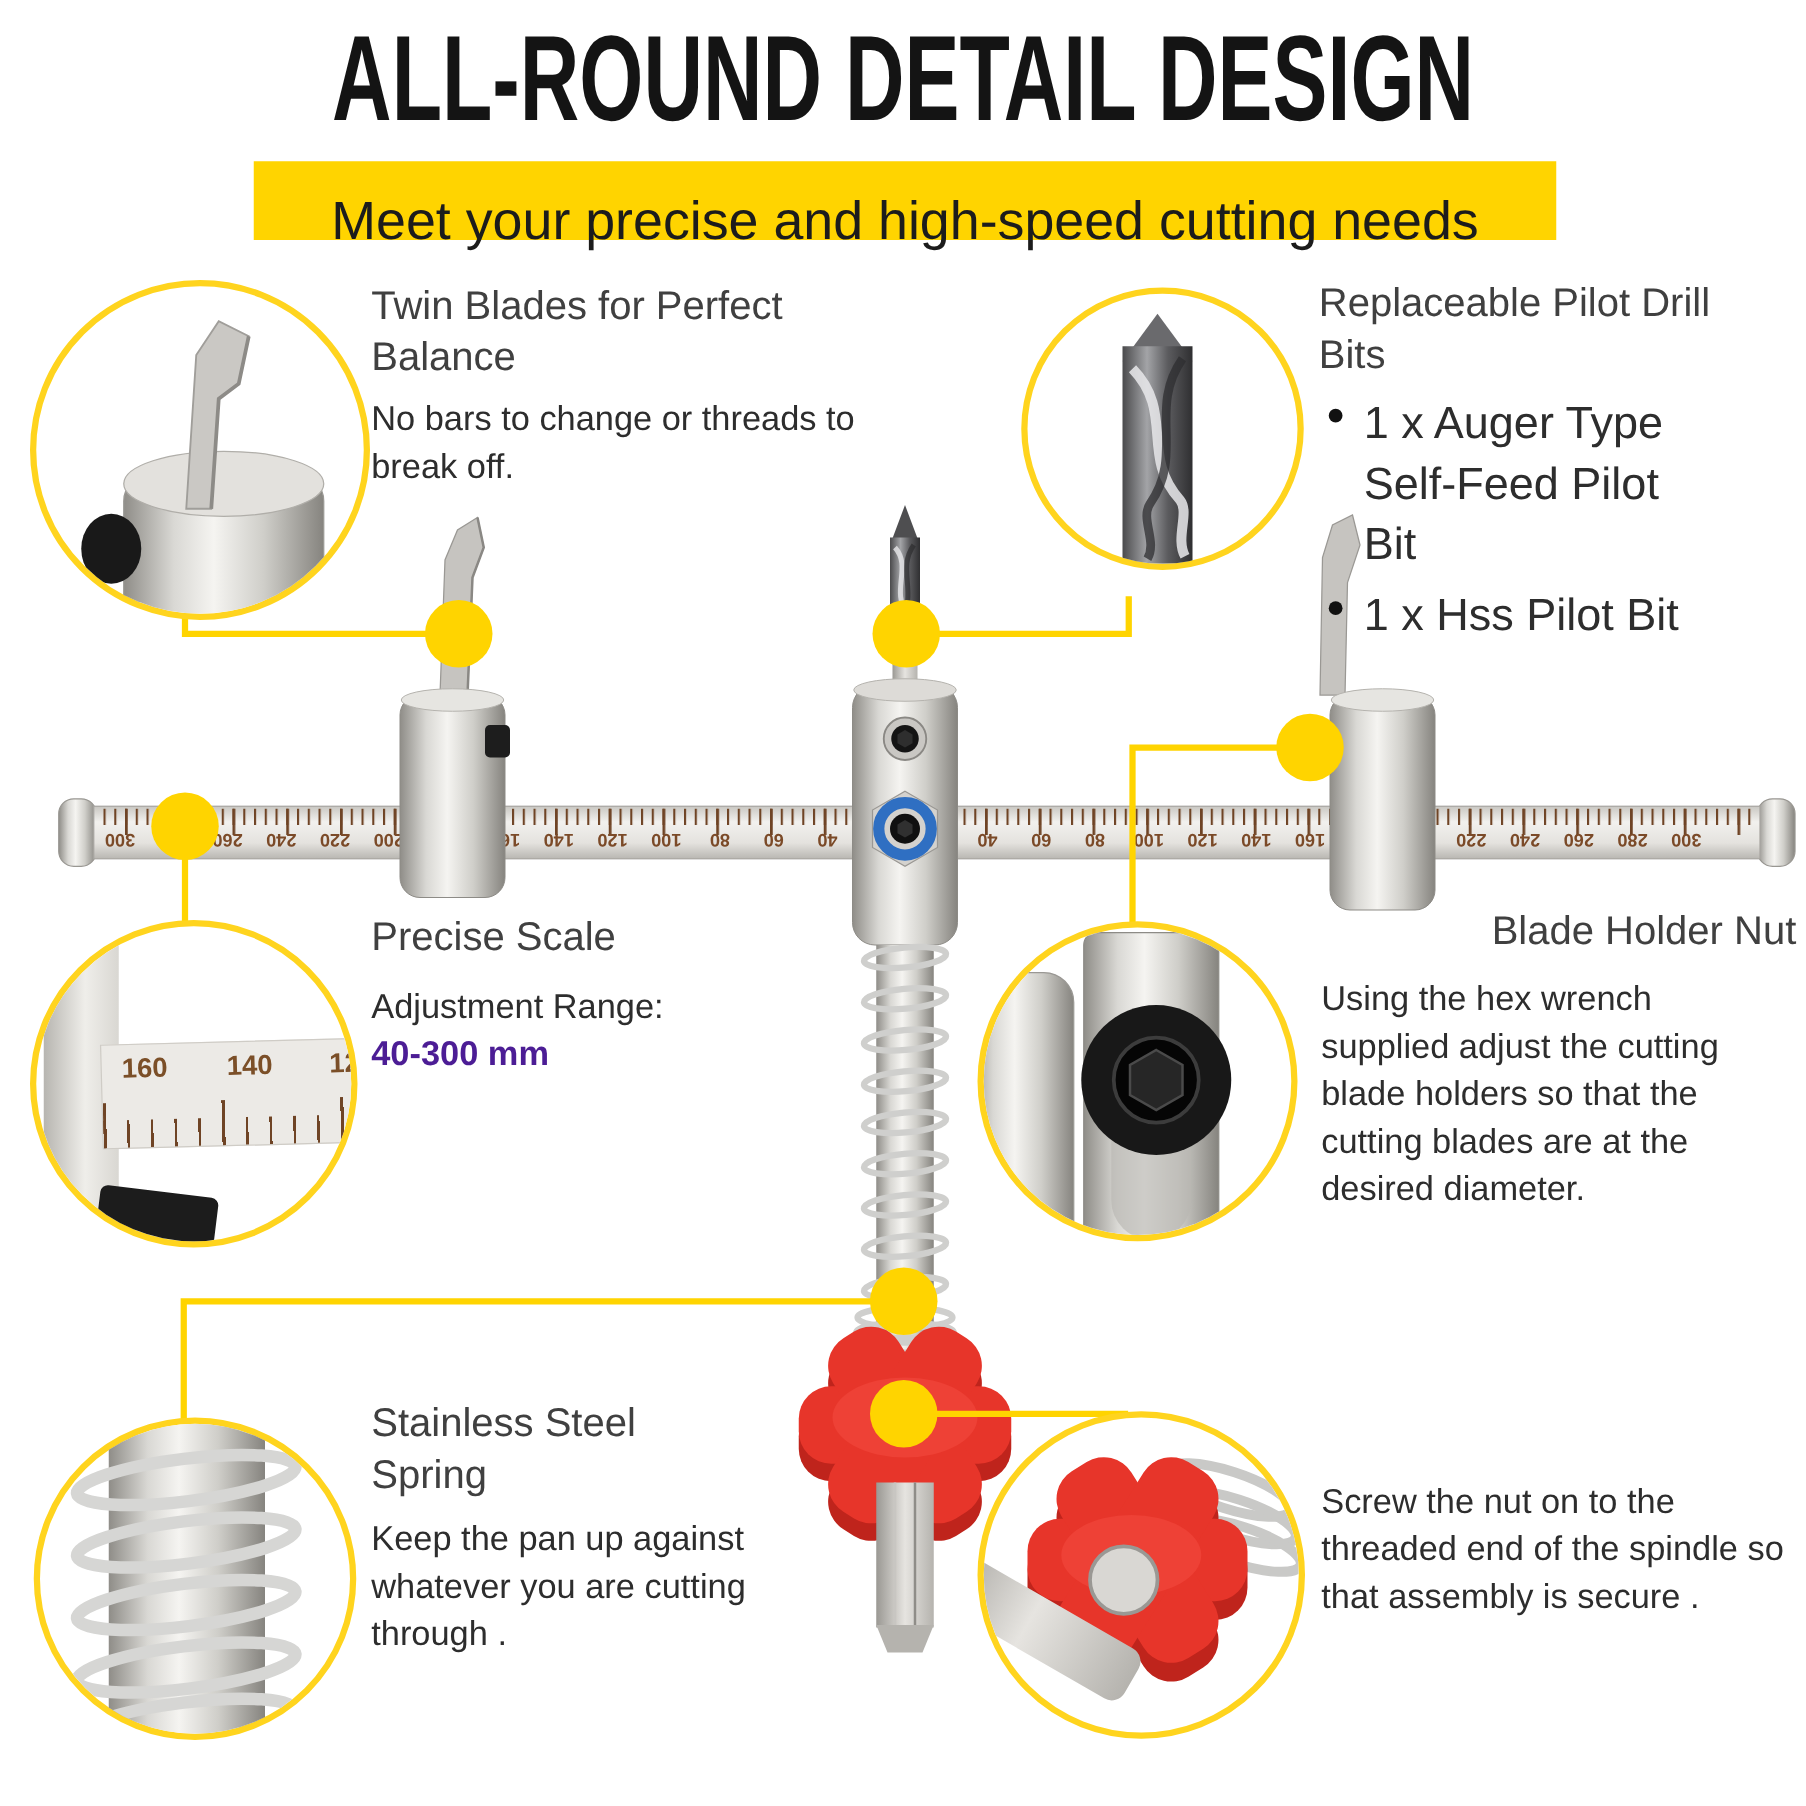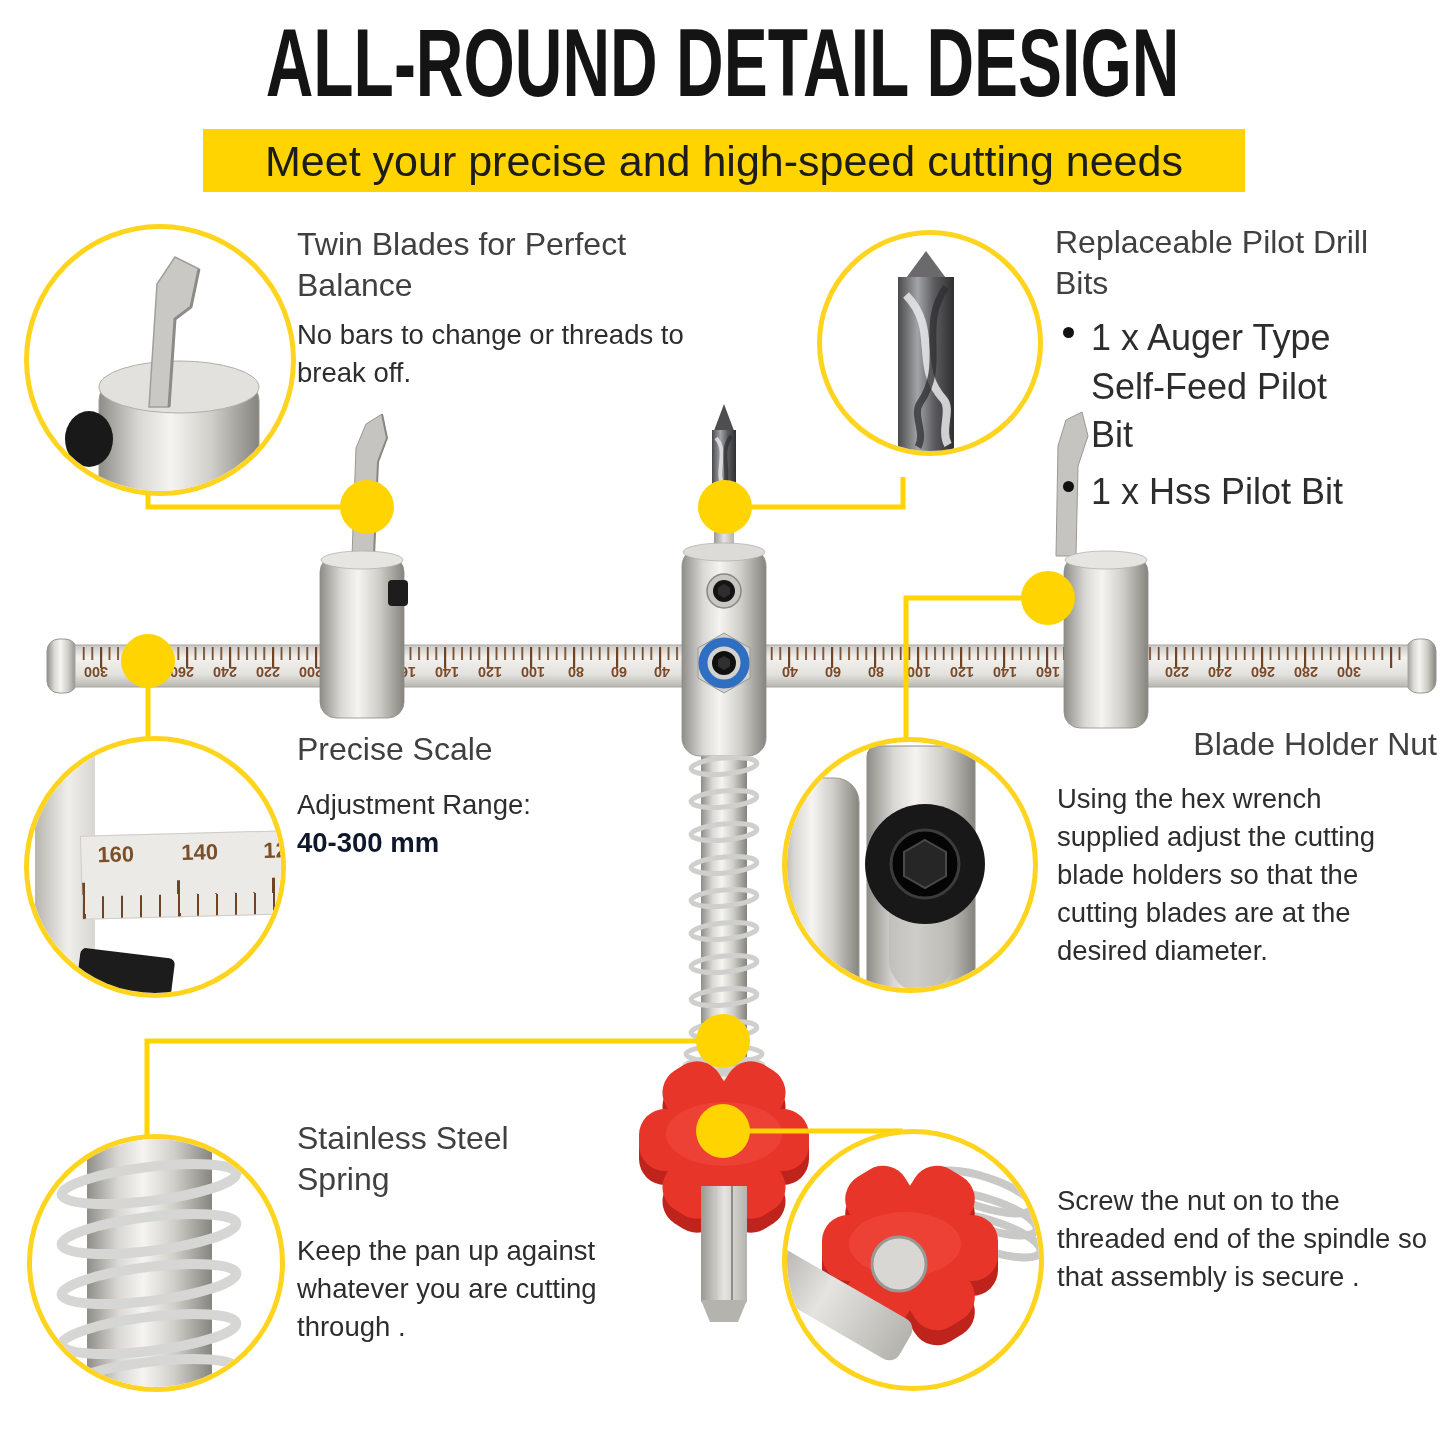--- a/index.html
+++ b/index.html
@@ -4,25 +4,25 @@
 <style>
   html,body{margin:0;padding:0;background:#ffffff;}
   #stage{position:relative;width:1445px;height:1445px;background:#ffffff;overflow:hidden;
          font-family:"Liberation Sans",sans-serif;color:#1a1a1a;}
   .abs{position:absolute;}
   
   #title{left:0;top:12px;width:1445px;text-align:center;font-size:97px;font-weight:bold;
          color:#141414;transform:scaleX(0.68);transform-origin:50% 50%;line-height:1.05;letter-spacing:0px;white-space:nowrap;}
   #banner{left:203px;top:129px;width:1042px;height:63px;background:#FFD400;}
   #banner span{display:block;width:100%;height:63px;line-height:64px;text-align:center;
-         font-size:43px;color:#1c1c1c;font-weight:400;}
+         font-size:43px;color:#1c1c1c;font-weight:400;margin-top:16px;}
   
   .callout-h{font-size:32px;font-weight:normal;color:#404040;line-height:1.28;}
   .callout-p{font-size:27.5px;color:#2d2d2d;line-height:1.38;}
-  .bold{font-weight:bold;color:#0f172a;}
+  .bold{font-weight:bold;color:#4c1d95;}
   ul.bullets{margin:0;padding:0;list-style:none;}
   ul.bullets li{position:relative;padding-left:36px;font-size:36px;color:#2d2d2d;line-height:1.35;margin-bottom:8px;width:270px;}
   ul.bullets li::before{content:"";position:absolute;left:8px;top:13px;width:11px;height:11px;border-radius:50%;background:#111;}
   
   .inset{border:5px solid #FFD41E;border-radius:50%;overflow:hidden;background:#ffffff;}
   .inset svg{display:block;}
   
   #c3-cyl{left:6px;top:0;width:60px;height:252px;background:linear-gradient(90deg,#b7b5b0,#efeeea 55%,#d9d7d2);border-radius:10px;}
   #c3-ruler{left:52px;top:92px;width:205px;height:82px;background:#eceae6;border:1px solid #cfccc6;transform:rotate(-1.5deg);}
   #c3-ticks-minor{left:0;bottom:0;width:100%;height:22px;background:repeating-linear-gradient(90deg,#6f4425 0 2px,transparent 2px 19px);}
@@ -289,17 +289,17 @@
   <div class="abs callout-h" style="left:297px;top:729px;width:400px;">Precise Scale</div>
   <div class="abs callout-p" style="left:297px;top:786px;width:400px;">
     <span>Adjustment Range:</span><br>
     <span class="bold">40-300 mm</span>
   </div>
 
   <div class="abs callout-h" style="left:1057px;top:724px;width:380px;text-align:right;">Blade Holder Nut</div>
   <div class="abs callout-p" style="left:1057px;top:780px;width:355px;">Using the hex wrench supplied  adjust the cutting blade holders so that the cutting blades are at the desired diameter.</div>
 
   <div class="abs callout-h" style="left:297px;top:1118px;width:270px;">Stainless Steel Spring</div>
-  <div class="abs callout-p" style="left:297px;top:1212px;width:330px;margin-top:20px;">Keep the pan up against whatever you are cutting through .</div>
+  <div class="abs callout-p" style="left:297px;top:1212px;width:330px;">Keep the pan up against whatever you are cutting through .</div>
 
   <div class="abs callout-p" style="left:1057px;top:1182px;width:370px;">Screw the nut on to the threaded end of the spindle so that assembly is secure .</div>
 
 </div>
 
 </body></html>

